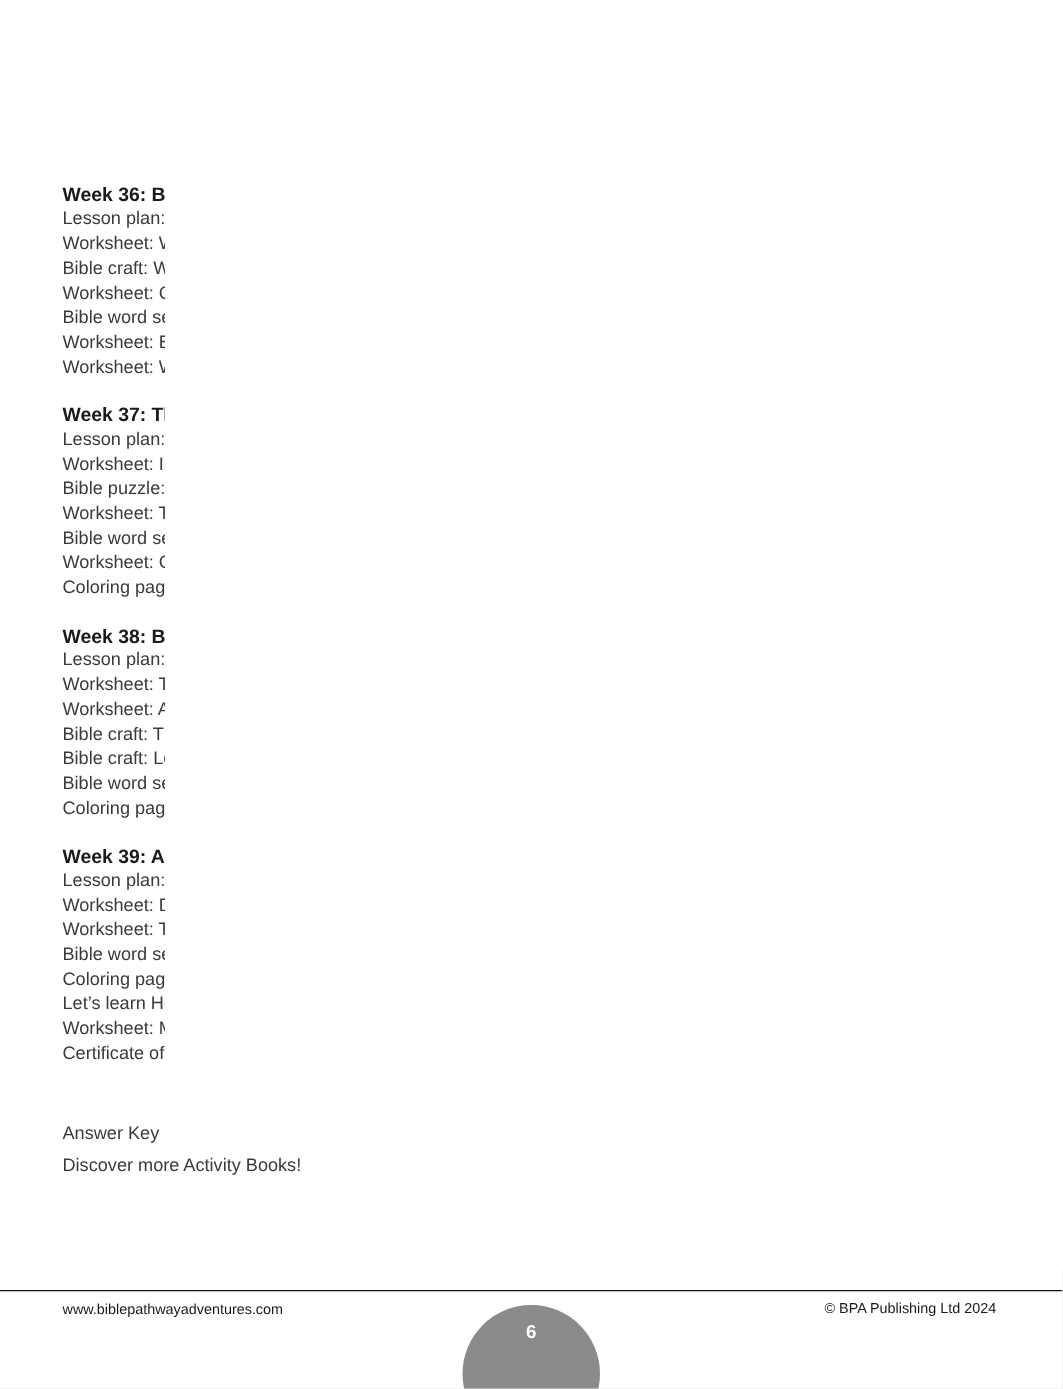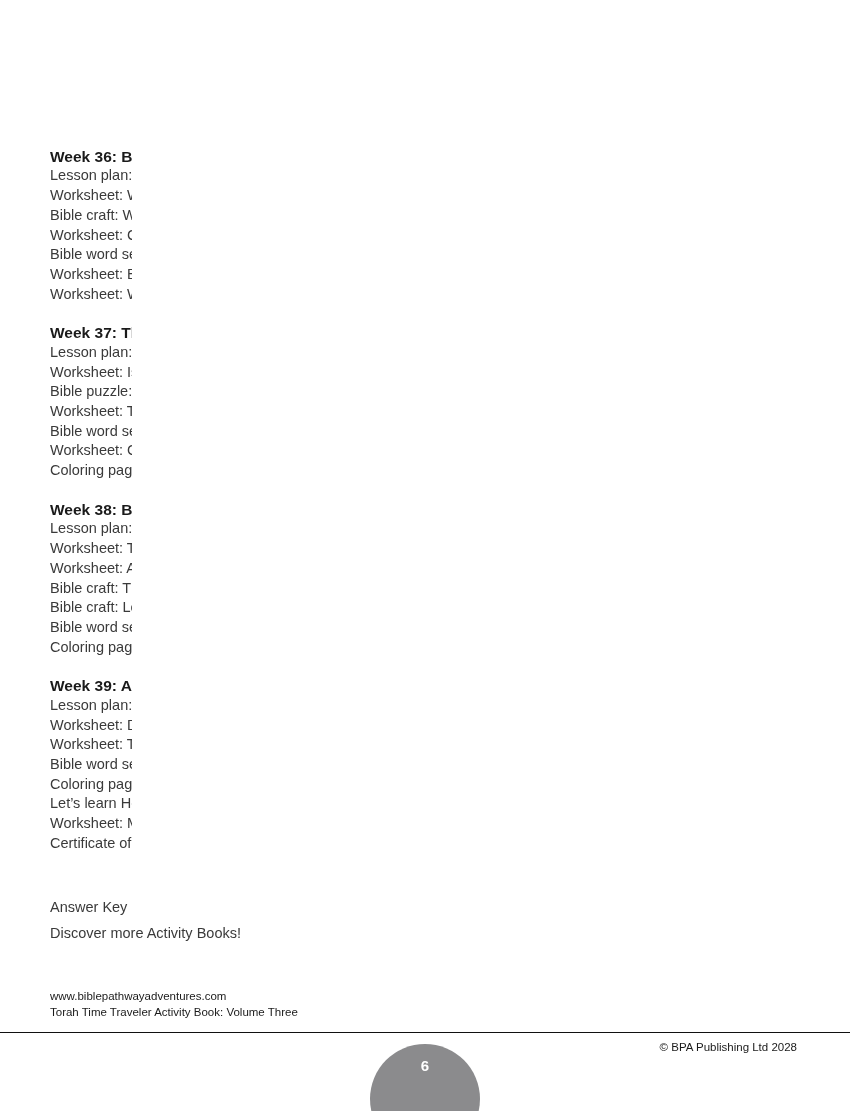--- a/index.html
+++ b/index.html
@@ -62,21 +62,21 @@
   .row.heading .leader {
     background-image: radial-gradient(circle at 1.2px 1.5px, #1a1a1a 1px, transparent 1.25px);
     background-size: 4px 3px;
     margin-bottom: 4px;
   }
   .toc-extras { margin-top: 45px; }
   .toc-extras .row + .row { margin-top: 5.5px; align-items: flex-end; }
 
   
   .footer-rule { position: absolute; top: 1032px; left: 0; width: 100%; height: 1px; background: #111111; }
-  .footer-left { position: absolute; top: 989px; left: 50px; font-size: 11.5px; line-height: 15.5px; color: #1a1a1a; }
+  .footer-left { position: absolute; top: 1041px; left: 50px; font-size: 11.5px; line-height: 15.5px; color: #1a1a1a; text-align: right; }
   .footer-right { position: absolute; top: 1041px; right: 53px; font-size: 11.5px; color: #1a1a1a; }
   .page-circle {
     position: absolute;
     top: 1044px;
     left: 370px;
     width: 110px;
     height: 110px;
     border-radius: 50%;
     background: #8b8b8d;
   }
@@ -287,20 +287,19 @@
           <span class="label">Discover more Activity Books!</span>
           <span class="leader"></span>
           <span class="page">128</span>
         </div>
       </div>
   </div>
 
   <div class="footer-rule"></div>
   <div class="footer-left">
     <div>www.biblepathwayadventures.com</div>
-    <div>Torah Time Traveler Activity Book: Volume Three</div>
   </div>
-  <div class="footer-right">© BPA Publishing Ltd 2028</div>
+  <div class="footer-right">© BPA Publishing Ltd 2024</div>
   <div class="page-circle">
     <span class="num">6</span>
   </div>
 
 </div>
 
 </body></html>

